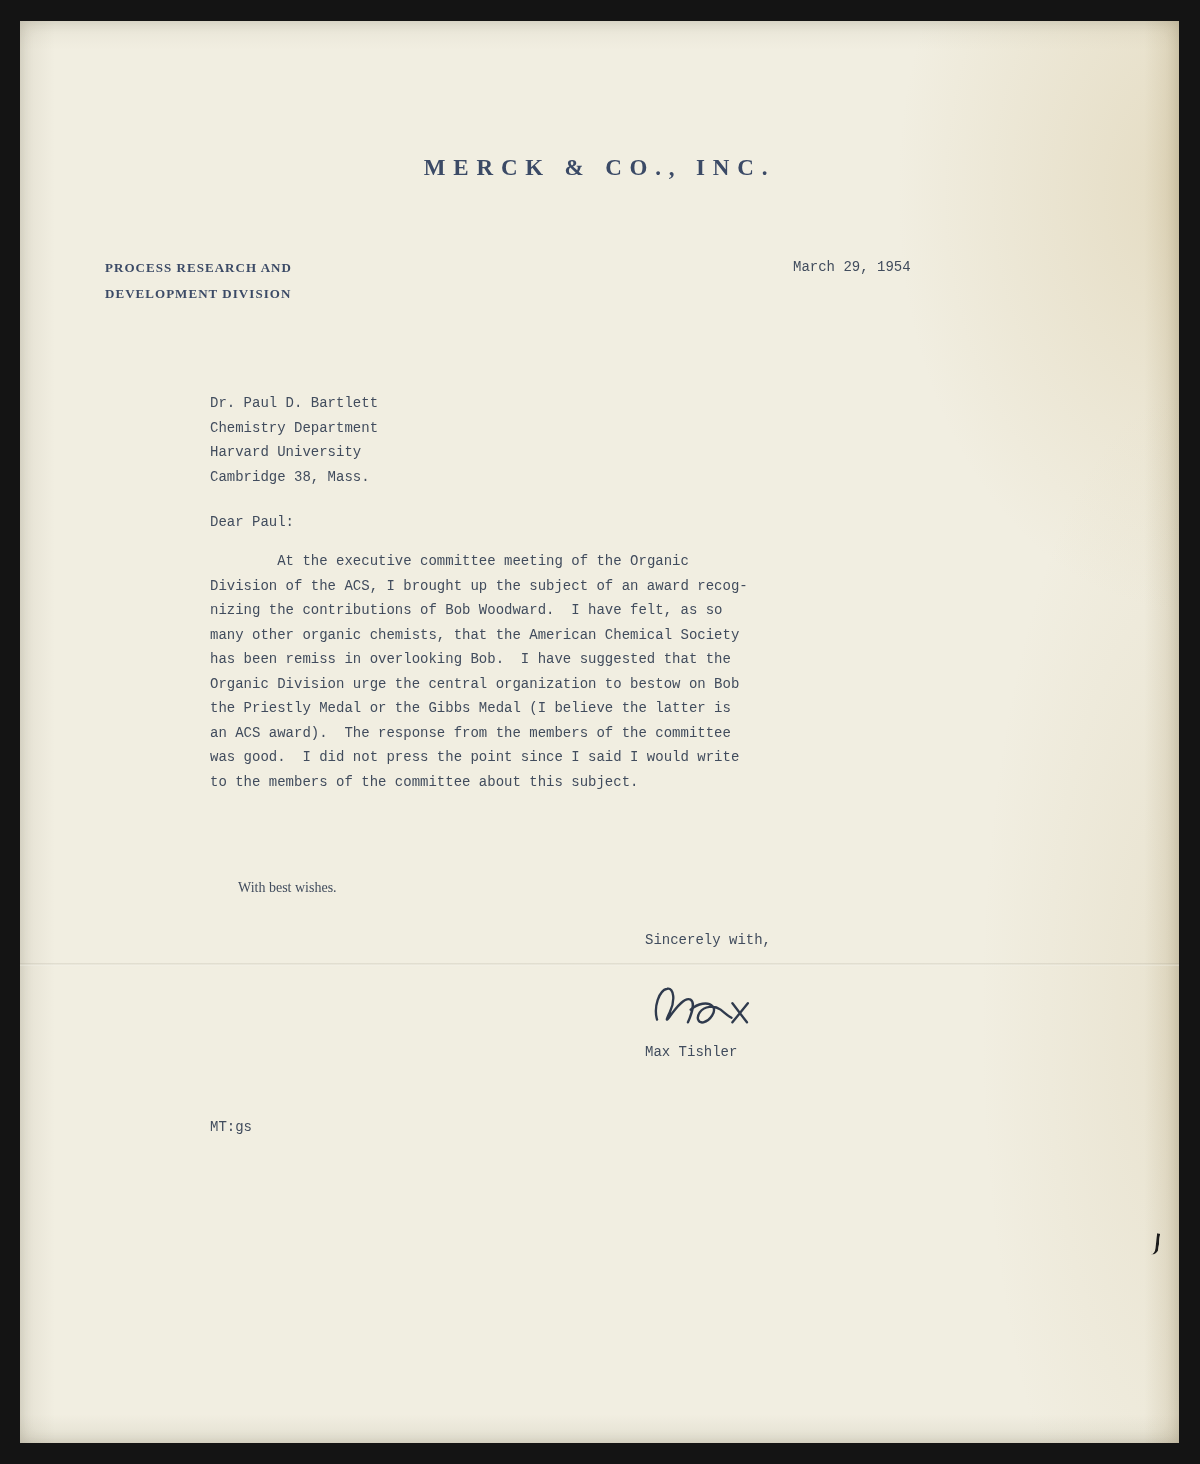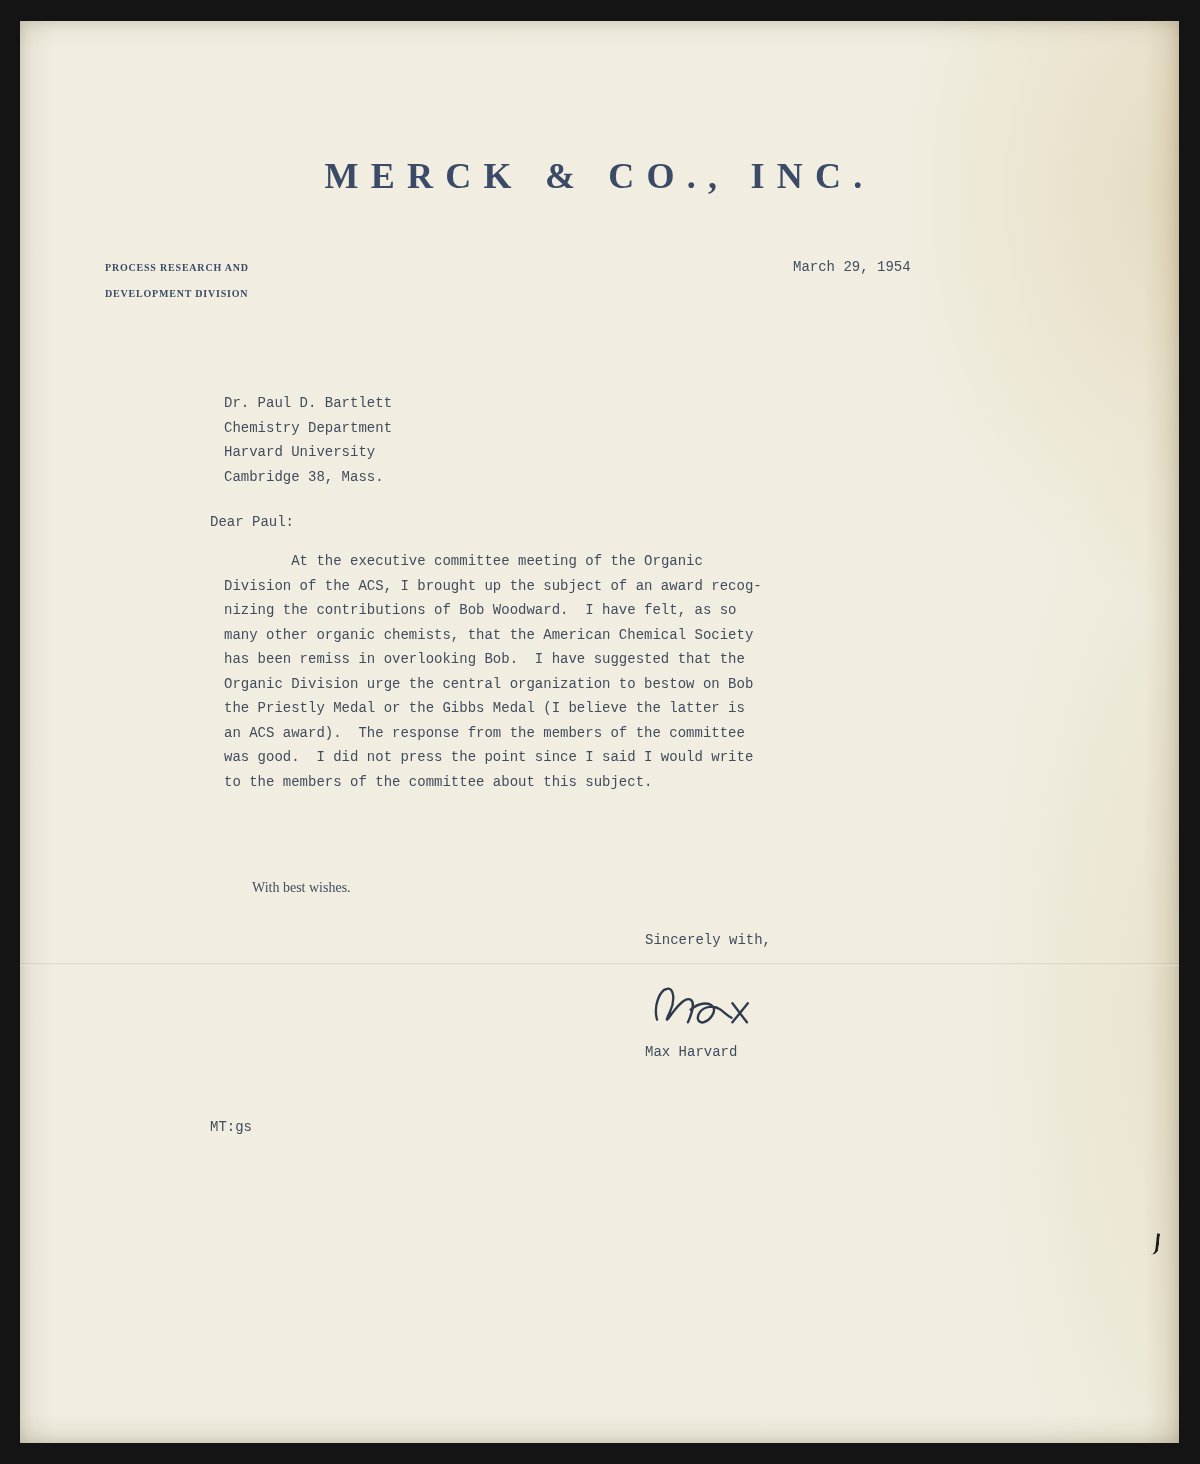--- a/index.html
+++ b/index.html
@@ -20,52 +20,52 @@
       linear-gradient(180deg, rgba(120,110,80,0.08) 0%, rgba(120,110,80,0) 2%, rgba(120,110,80,0) 98%, rgba(120,110,80,0.12) 100%),
       linear-gradient(#f1eee1,#f1eee1);
     box-shadow: inset 0 0 14px rgba(60,55,35,0.18);
   }
   .company{
     position:absolute;
     left:0; right:0; top:134px;
     text-align:center;
     font-family:"Liberation Serif", serif;
     font-weight:bold;
-    font-size:36px;
+    font-size:23px;
     letter-spacing:0.34em;
     color:#3b4a66;
   }
   .location{
     position:absolute;
     left:0; right:0; top:179px;
     text-align:center;
     font-family:"Liberation Sans", sans-serif;
     font-size:13px;
     font-weight:bold;
     letter-spacing:0.62em;
     word-spacing:1.3em;
     color:#43516b;
   }
   .division{
     position:absolute;
     left:85px; top:234px;
     font-family:"Liberation Serif", serif;
     font-weight:bold;
-    font-size:10px;
+    font-size:13px;
     letter-spacing:0.08em;
     line-height:26px;
     color:#3b4a66;
   }
   .typed{
     font-family:"Liberation Mono","DejaVu Sans Mono", monospace;
     font-size:14px;
     line-height:24.5px;
     color:#414c5d;
   }
-  .pre{ white-space:pre-wrap;margin-left:14px; }
+  .pre{ white-space:pre-wrap; }
   .date{ position:absolute; left:773px; top:234px; }
   .recipient{ position:absolute; left:190px; top:370px; }
   .salutation{ position:absolute; left:190px; top:489px; }
   .p1{ position:absolute; left:190px; top:528px; }
   .p2{ position:absolute; left:190px; top:791px; }
   .p3{ position:absolute; left:190px; top:855px;font-family:Liberation Serif, serif; }
   .closing{ position:absolute; left:625px; top:907px; }
   .signature{
     position:absolute; left:628px; top:956px;
     width:118px; height:58px;
@@ -133,21 +133,21 @@
     <div class="p3 typed pre">        With best wishes.</div>
 
     <div class="closing typed">Sincerely with,</div>
 
     <svg class="signature" viewBox="0 0 130 62" aria-hidden="true">
       <path d="M10 46 C6 32 12 14 21 12 C29 10 30 26 24 38 C21 44 19 49 23 44 C33 30 41 21 47 24 C52 27 48 40 44 49"></path>
       <path d="M47 35 C55 28 66 26 71 31 C76 36 69 47 61 49 C55 50 53 44 57 38 C62 31 73 30 80 35 C84 38 88 42 92 44"></path>
       <path d="M93 28 L109 49 M110 28 L93 49"></path>
     </svg>
 
-    <div class="signer typed">Max Harvard</div>
+    <div class="signer typed">Max Tishler</div>
 
     <div class="reference typed">MT:gs</div>
 
     <div class="crease"></div>
     <div class="artifact"></div>
 
   </div>
 </div>
 
 </body></html>

